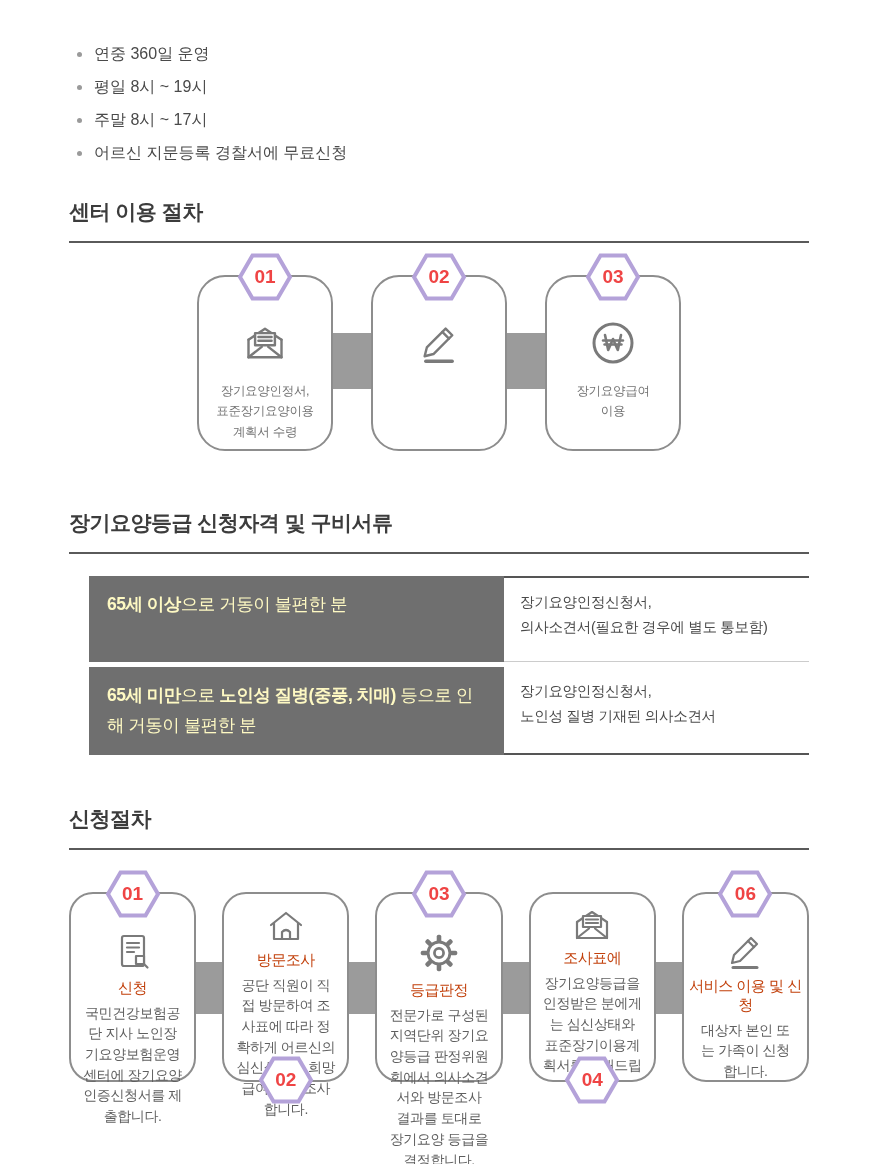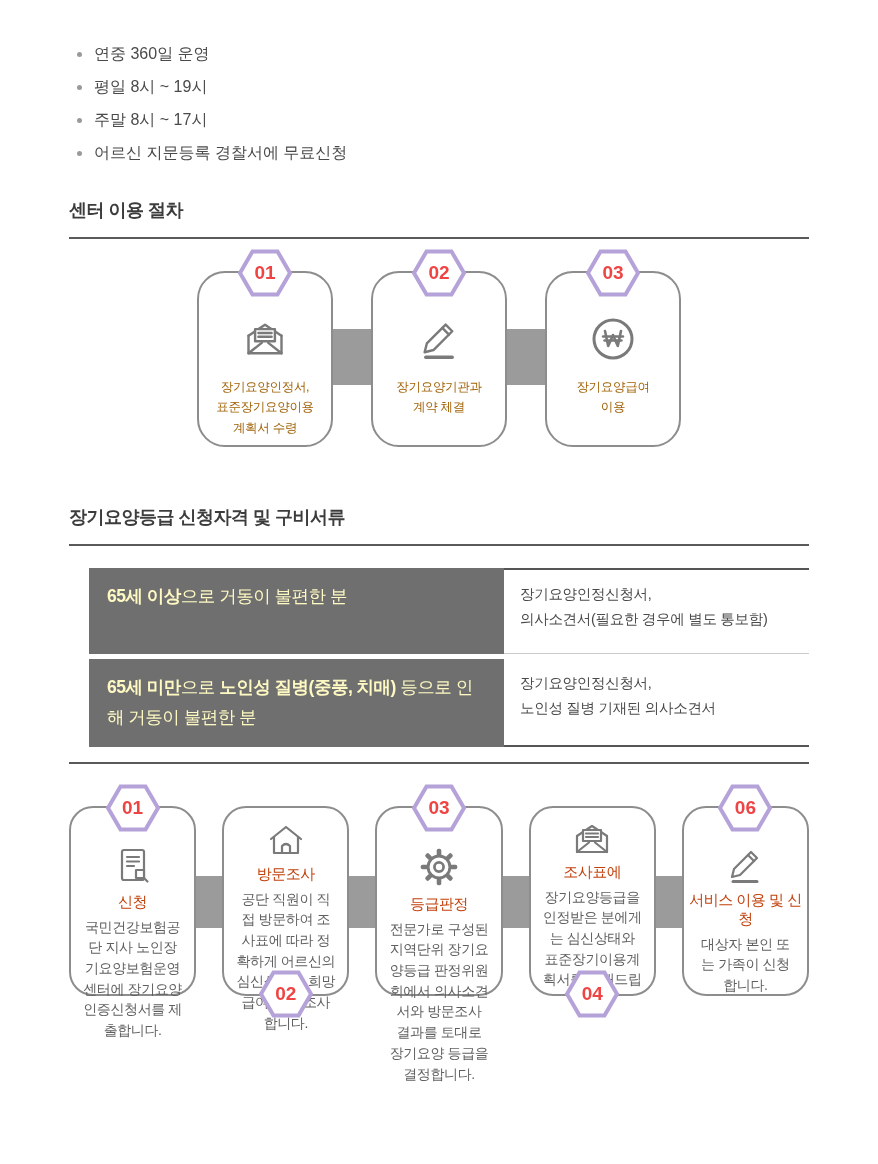--- a/index.html
+++ b/index.html
@@ -6,21 +6,21 @@
   html,body { background:#ffffff; }
   body { font-family:"Liberation Sans","DejaVu Sans",sans-serif; color:#444; }
   .page { width:780px; min-height:1164px; margin:16px auto; background:#fff; padding-top:16px; overflow:hidden; }
 
   
   .bullet-list { list-style:none; margin:6px 0 0 28px; }
   .bullet-list li { display:flex; align-items:center; height:33px; font-size:16px; color:#4a4a4a; }
   .dot { width:5px; height:5px; border-radius:50%; background:#9a9a9a; margin-right:12px; flex:0 0 auto; }
 
   
-  h2.section-title { font-size:18px; font-weight:bold; color:#3c3c3c; margin:28px 0 0 20px; letter-spacing:-0.5px; }
+  h2.section-title { font-size:21px; font-weight:bold; color:#3c3c3c; margin:28px 0 0 20px; letter-spacing:-0.5px; }
   .rule { height:2px; background:#5a5a5a; margin:15px 20px 0 20px; }
 
   
   .flow-row { display:flex; align-items:flex-start; }
   .flow-top { justify-content:center; padding-top:30px; margin-top:2px; }
   .flow-bottom { justify-content:space-between; margin:0 20px; padding:42px 0 46px; }
 
   .flow-card { position:relative; background:#fff; border:2px solid #8d8d8d; text-align:center; }
   .flow-top .flow-card { width:136px; height:176px; border-radius:28px; padding-top:40px; }
   .flow-bottom .flow-card { width:145px; height:190px; border-radius:24px; }
@@ -35,21 +35,21 @@
   .badge-bottom { bottom:-25px; }
   .hex-badge svg { width:100%; height:100%; display:block; }
   .hex-num { position:absolute; inset:0; display:flex; align-items:center; justify-content:center;
              font-weight:bold; font-size:19px; color:#ef4444; letter-spacing:0; }
 
   
   .flow-icon { display:flex; justify-content:center; align-items:center; }
   .flow-icon svg { stroke:#7a7a7a; fill:none; stroke-width:2.2; stroke-linecap:round; stroke-linejoin:round; }
   .flow-top .flow-icon { height:52px; }
 
-  .flow-label { margin-top:12px; font-size:12.5px; line-height:1.62; color:#a16207; white-space:pre-line; letter-spacing:-0.3px; }
+  .flow-label { margin-top:12px; font-size:12.5px; line-height:1.62; color:#737373; white-space:pre-line; letter-spacing:-0.3px; }
 
   .bc-pad-top { padding-top:38px; }          
   .bc-pad-plain { padding-top:14px; }        
   .bottom-title { font-size:15px; font-weight:normal; color:#c2410c; margin-top:7px; letter-spacing:-0.5px; }
   .bottom-desc { font-size:14px; line-height:1.48; color:#5f5f5f; margin-top:5px; padding:0 12px; letter-spacing:-0.4px; }
 
   
   .qual-table { margin:22px 20px 0 40px; }
   .qual-row { display:flex; }
   .qual-row.first { margin-bottom:5px; }
@@ -122,22 +122,20 @@
           </svg>
         <span class="hex-num">02</span>
       </div>
       <div class="flow-icon">
         <svg width="42" height="40" viewBox="0 0 38 36">
           <path d="M25 5 L31 11 L14 28 L6 30 L8 22 Z"></path>
           <line x1="22" y1="8" x2="28" y2="14"></line>
           <line x1="7" y1="34.5" x2="31" y2="34.5" stroke-width="3"></line>
         </svg>
       </div>
-      <div class="flow-label">장기요양기관과
-계약 체결</div>
     </div>
 
     <div class="connector conn-top"></div>
 
     <div class="flow-card">
       <div class="hex-badge badge-top">
         <svg viewBox="0 0 100 88">
             <polygon points="28,6 72,6 94,44 72,82 28,82 6,44" fill="#ffffff" stroke="#b4a2d9" stroke-width="7"></polygon>
           </svg>
         <span class="hex-num">03</span>
@@ -169,20 +167,21 @@
     </div>
     <div class="qual-row second">
       <div class="qual-left">
         <span class="strong">65세 미만</span><span>으로 </span><span class="strong">노인성 질병(중풍, 치매)</span><span> 등으로 인해 거동이 불편한 분</span>
       </div>
       <div class="qual-right">장기요양인정신청서,
 노인성 질병 기재된 의사소견서</div>
     </div>
   </div>
 
+  <h2 class="section-title" style="margin-top:50px;">신청절차</h2>
   <div class="rule"></div>
 
   <div class="flow-row flow-bottom">
 
     <div class="flow-card bc-pad-top">
       <div class="hex-badge badge-top">
         <svg viewBox="0 0 100 88">
             <polygon points="28,6 72,6 94,44 72,82 28,82 6,44" fill="#ffffff" stroke="#b4a2d9" stroke-width="7"></polygon>
           </svg>
         <span class="hex-num">01</span>

